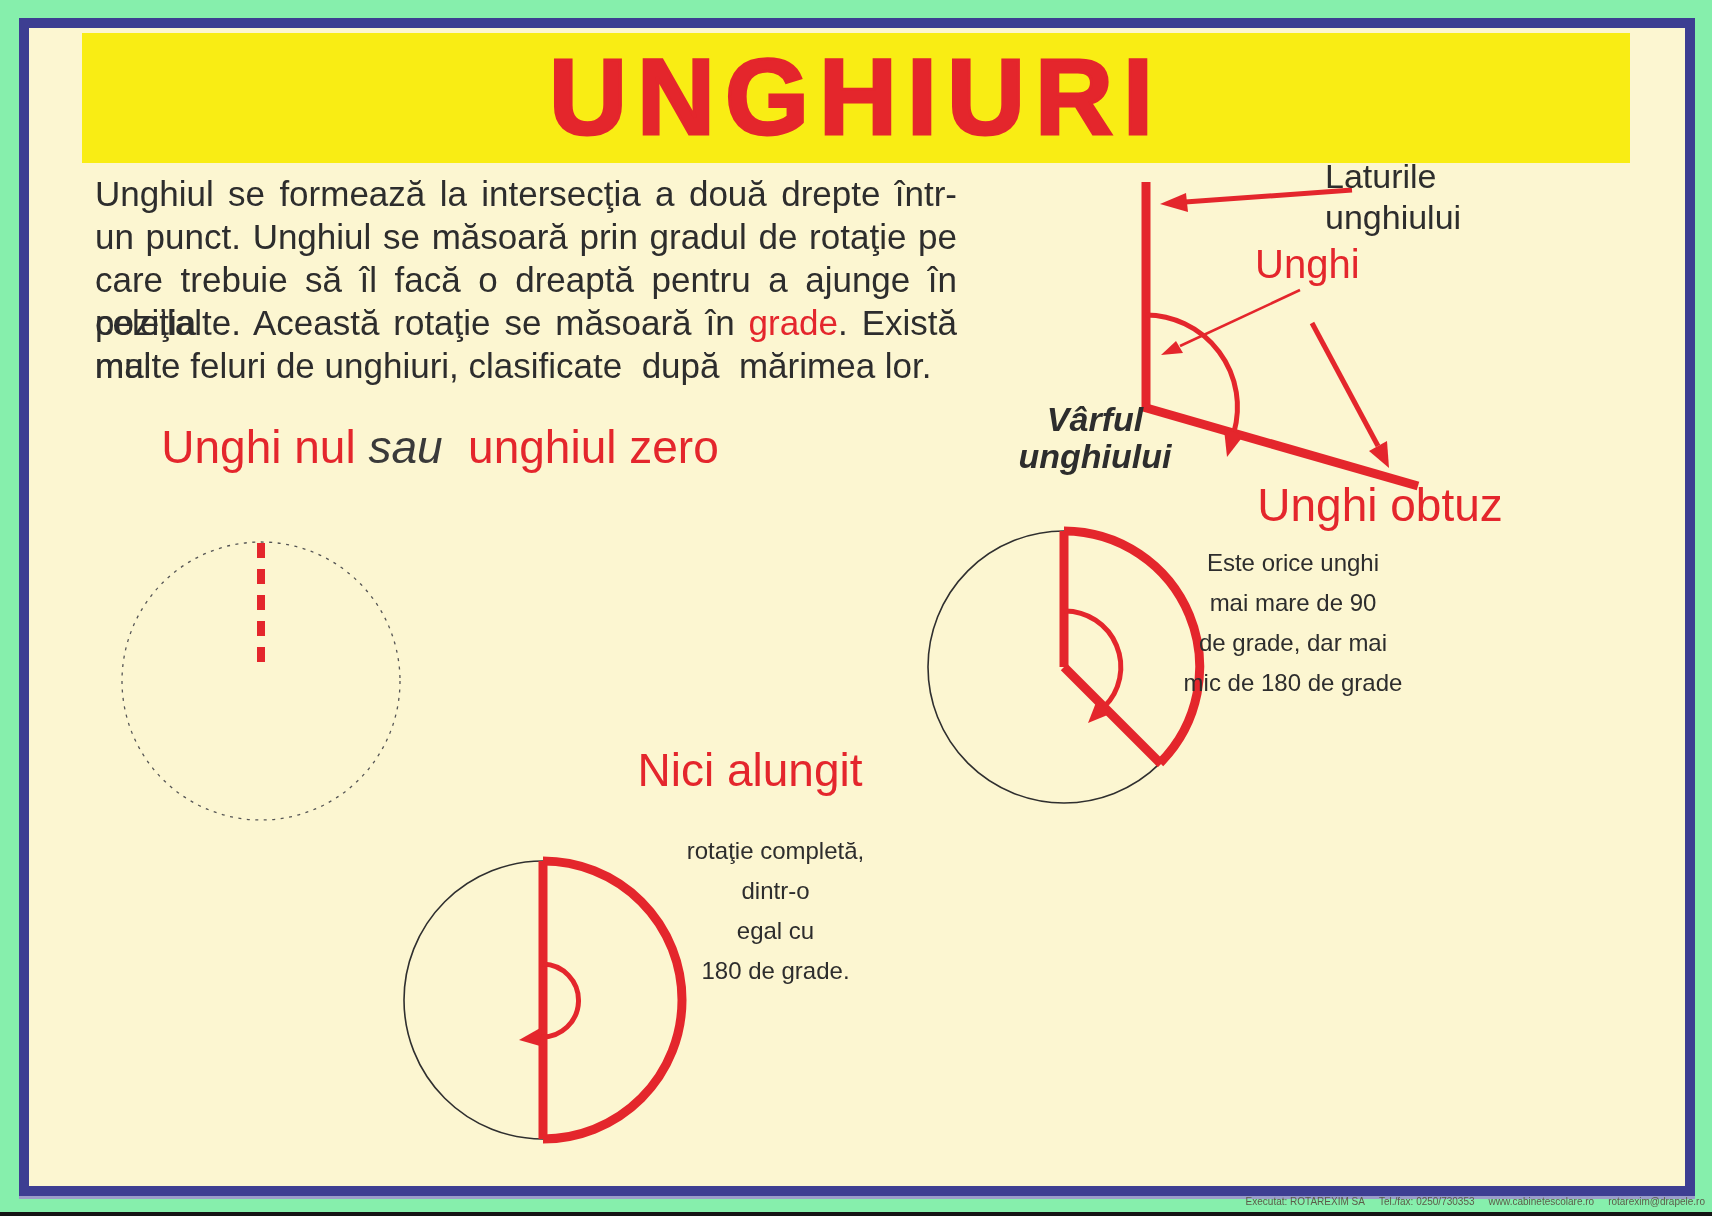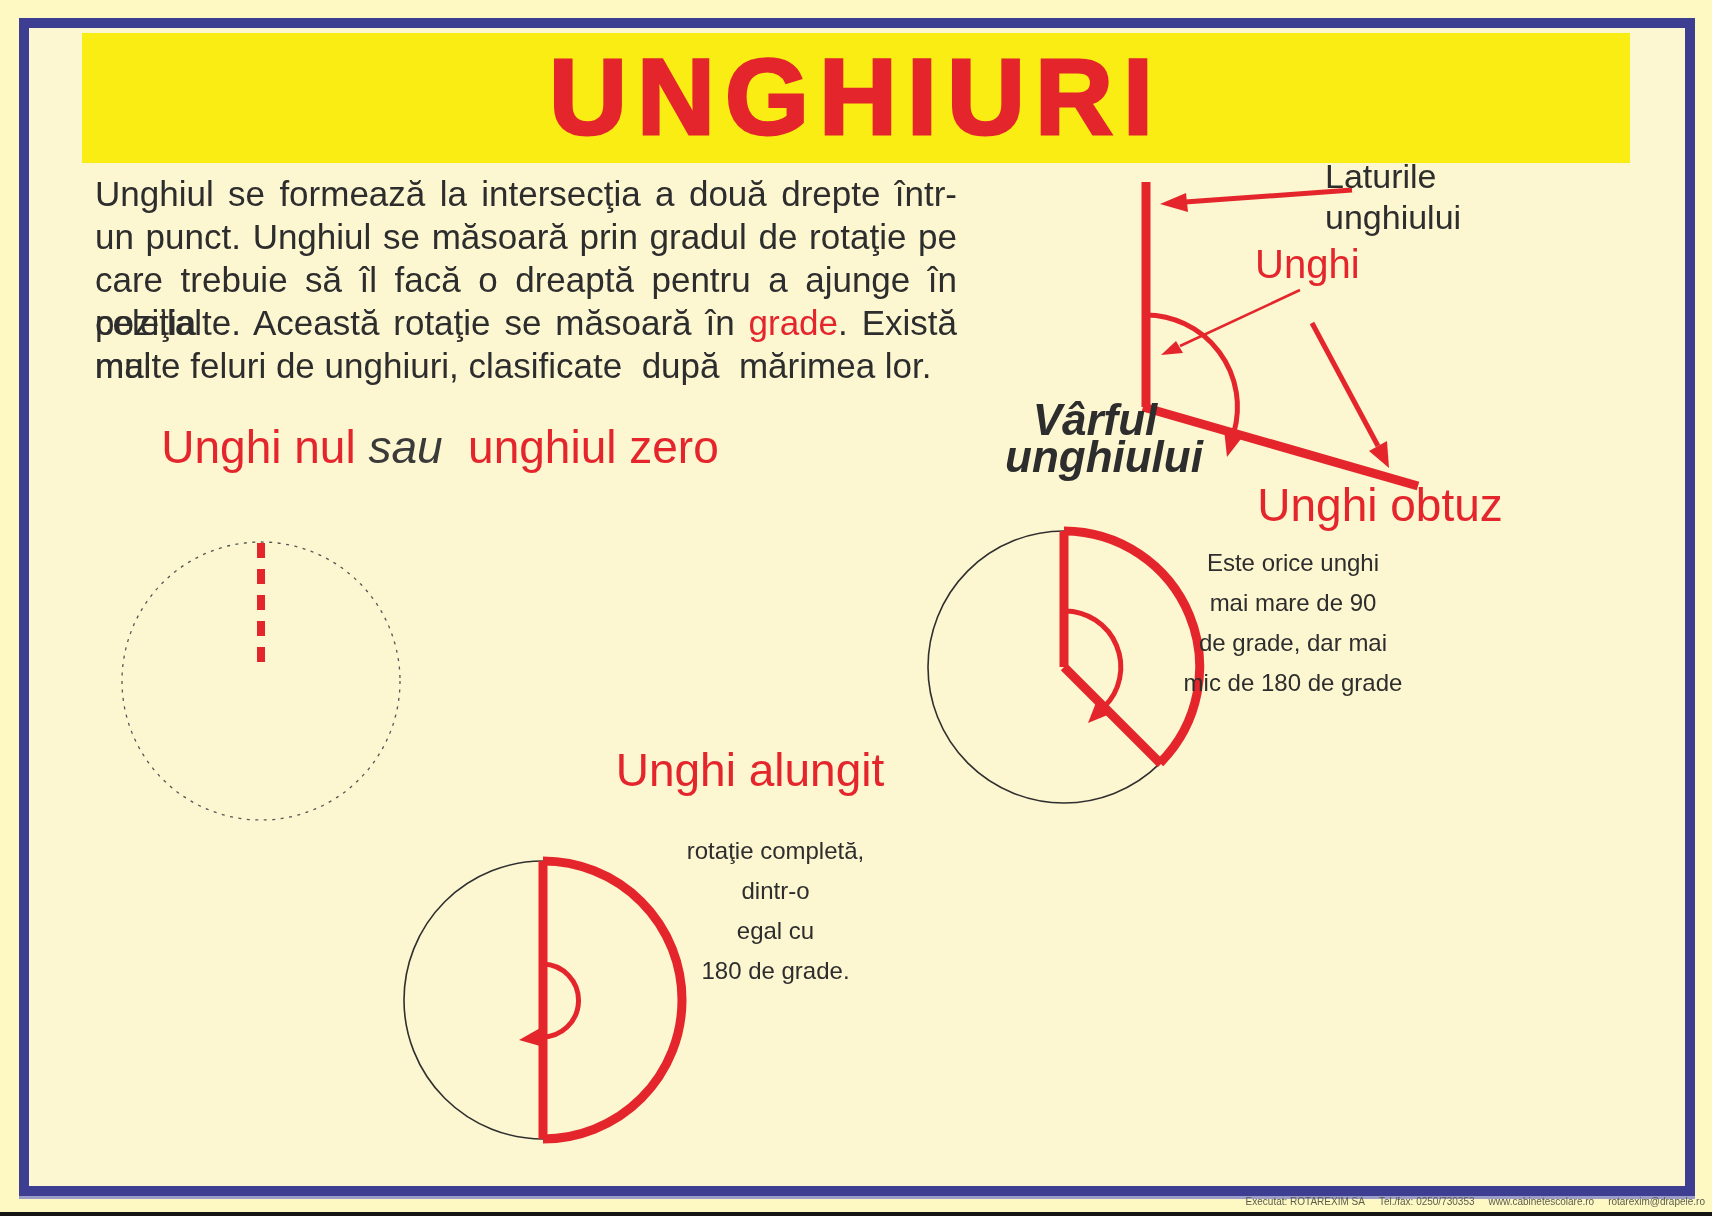--- a/index.html
+++ b/index.html
@@ -1,21 +1,21 @@
 <!DOCTYPE html>
 <html style="--red: #e4262c; --yellow: #f9ed14; --cream: #fcf6d1; --border-blue: #3d3e92; --dark: #2d2d2d;"><head>
 <meta charset="utf-8">
 <style>
   :root{
     --red:#e4262c; --yellow:#f9ed14; --cream:#fcf6d1;
     --border-blue:#3d3e92; --dark:#2d2d2d;
   }
   html,body{margin:0;padding:0;background:#888;}
   .page{
-    position:relative; width:1712px; height:1216px; background:#fef9c3;
+    position:relative; width:1712px; height:1216px; background:#86efac;
     overflow:hidden; font-family:"Liberation Sans", sans-serif; color:var(--dark);
   }
   .frame{
     position:absolute; left:19px; top:18px; width:1676px; height:1178px;
     box-sizing:border-box; border:10px solid var(--border-blue);
     background:var(--cream); box-shadow:0 3px 0 0 #9b9dc9;
   }
   .bottom-edge{position:absolute; left:0; bottom:0; width:100%; height:4px; background:#151515;}
 
   .banner{
@@ -31,21 +31,21 @@
   .intro{position:absolute; left:95px; top:172px; width:862px; font-size:35px;}
   .intro .line{height:43px; line-height:43px; white-space:pre;}
   .intro .line.just{white-space:normal; text-align:justify; text-align-last:justify;}
 
   .seg-red{color:var(--red);}
   .seg-di{color:#3a3a3a; font-style:italic;}
 
   .lbl{position:absolute;}
   .lbl-sides{left:1325px; top:156px; width:175px; font-size:34px; line-height:41px; text-align:left;}
   .lbl-unghi{left:1255px; top:242px; font-size:40px; color:var(--red);}
-  .lbl-varful{left:1005px; top:401px; width:180px; font-size:44px; line-height:37px;
+  .lbl-varful{left:1005px; top:401px; width:180px; font-size:34px; line-height:37px;
               font-weight:bold; font-style:italic; text-align:center;}
 
   .sec-title{position:absolute; font-size:46px; text-align:center; white-space:pre; color:var(--red);}
   .t-zero{left:140px; top:420px; width:600px;}
   .t-obtuz{left:1160px; top:478px; width:440px;}
   .t-alungit{left:540px; top:743px; width:420px;}
 
   .desc{position:absolute; text-align:center; font-size:24px;}
   .d-zero{left:376px; top:590px; width:235px;}
   .d-zero .line{height:45px; line-height:45px;}
@@ -126,21 +126,21 @@
     <path class="redline" d="M 139 84 A 56 56 0 0 1 179 180" stroke-width="5"></path>
     <polygon class="redfill" points="163,196 185,187 172,173"></polygon>
   </svg>
   <div class="desc d-obtuz">
       <div class="line">Este orice unghi</div>
       <div class="line">mai mare de 90</div>
       <div class="line">de grade, dar mai</div>
       <div class="line">mic de 180 de grade</div>
     </div>
 
-  <div class="sec-title t-alungit">Unghi alungit</div>
+  <div class="sec-title t-alungit">Nici alungit</div>
   <svg class="svg-alungit" width="290" height="290" viewBox="0 0 290 290">
     <circle class="blackcirc" cx="143" cy="145" r="139" stroke-width="1.6"></circle>
     <path class="redline" d="M 143 6 A 139 139 0 0 1 143 284" stroke-width="9"></path>
     <line class="redline" x1="143" y1="6" x2="143" y2="284" stroke-width="9"></line>
     <path class="redline" d="M 143 109 A 36 36 0 0 1 141 182" stroke-width="5"></path>
     <polygon class="redfill" points="119,185 142,172 140,191"></polygon>
   </svg>
   <div class="desc d-alungit">
       <div class="line">rotaţie completă,</div>
       <div class="line">dintr-o</div>

